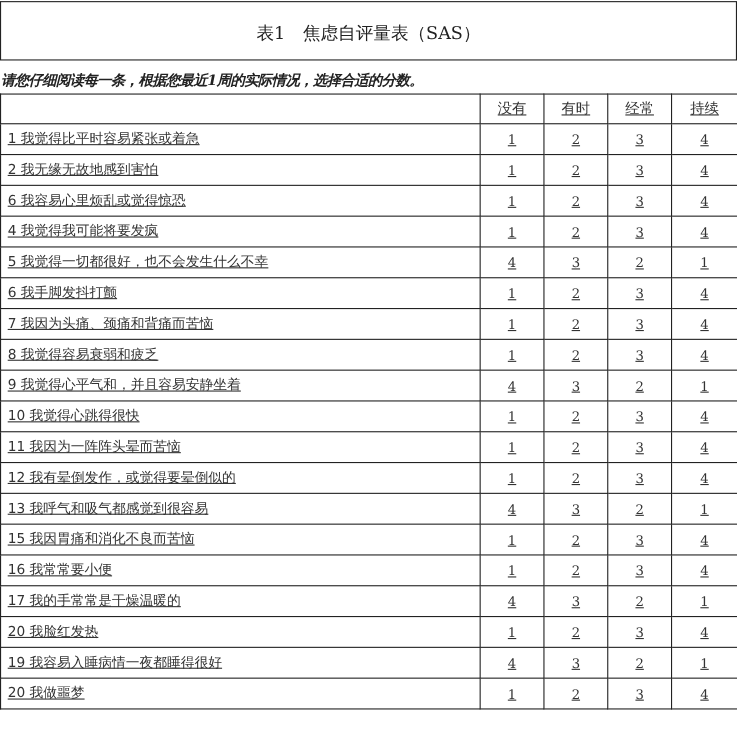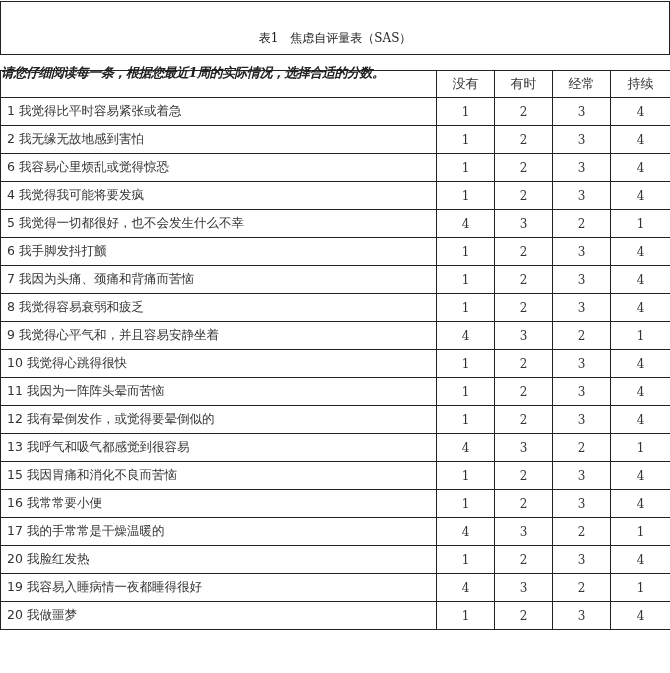--- a/index.html
+++ b/index.html
@@ -1,24 +1,24 @@
 <!DOCTYPE html>
 <html><head>
 <meta charset="utf-8">
 <style>
   html, body { margin:0; padding:0; background:#fff; }
   body { width:670px; height:673px; position:relative; overflow:hidden;
          font-family: "DejaVu Sans", "Liberation Sans", sans-serif; color:#333; }
   .title-box { position:absolute; left:0; top:1px; width:668px; height:52px;
                border:1px solid #222; box-sizing:content-box; }
-  .title-text { position:absolute; left:0; right:0; top:28px; text-align:center;
-                font-family: "DejaVu Serif", "Liberation Serif", serif; font-size:12px; color:#222; }
+  .title-text { position:absolute; left:0; right:0; top:18px; text-align:center;
+                font-family: "DejaVu Serif", "Liberation Serif", serif; font-size:16px; color:#222; }
   .instruction { position:absolute; left:1px; top:64px; font-size:13px; font-weight:bold; color:#222;
                  font-family: "DejaVu Serif", "Liberation Serif", serif; letter-spacing:-0.5px;font-style:italic; }
-  table.sas { position:absolute; left:0; top:70px; border-collapse:collapse; width:670px; table-layout:fixed; }
+  table.sas { position:absolute; left:0; top:85px; border-collapse:collapse; width:670px; table-layout:fixed;text-decoration:underline; }
   table.sas td { border:1px solid #222; height:27px; padding:0; font-size:12.5px; color:#333; }
   table.sas td.item { padding-left:6px; white-space:nowrap;margin-left:12px; }
   table.sas td.num { text-align:center; font-family: "DejaVu Serif", "Liberation Serif", serif; font-size:12px; }
   table.sas tr.head td { font-size:13px; text-align:center; height:26px; }
 </style>
 </head>
 <body>
 
 <div class="title-box">
   <div class="title-text">表1　焦虑自评量表（SAS）</div>

